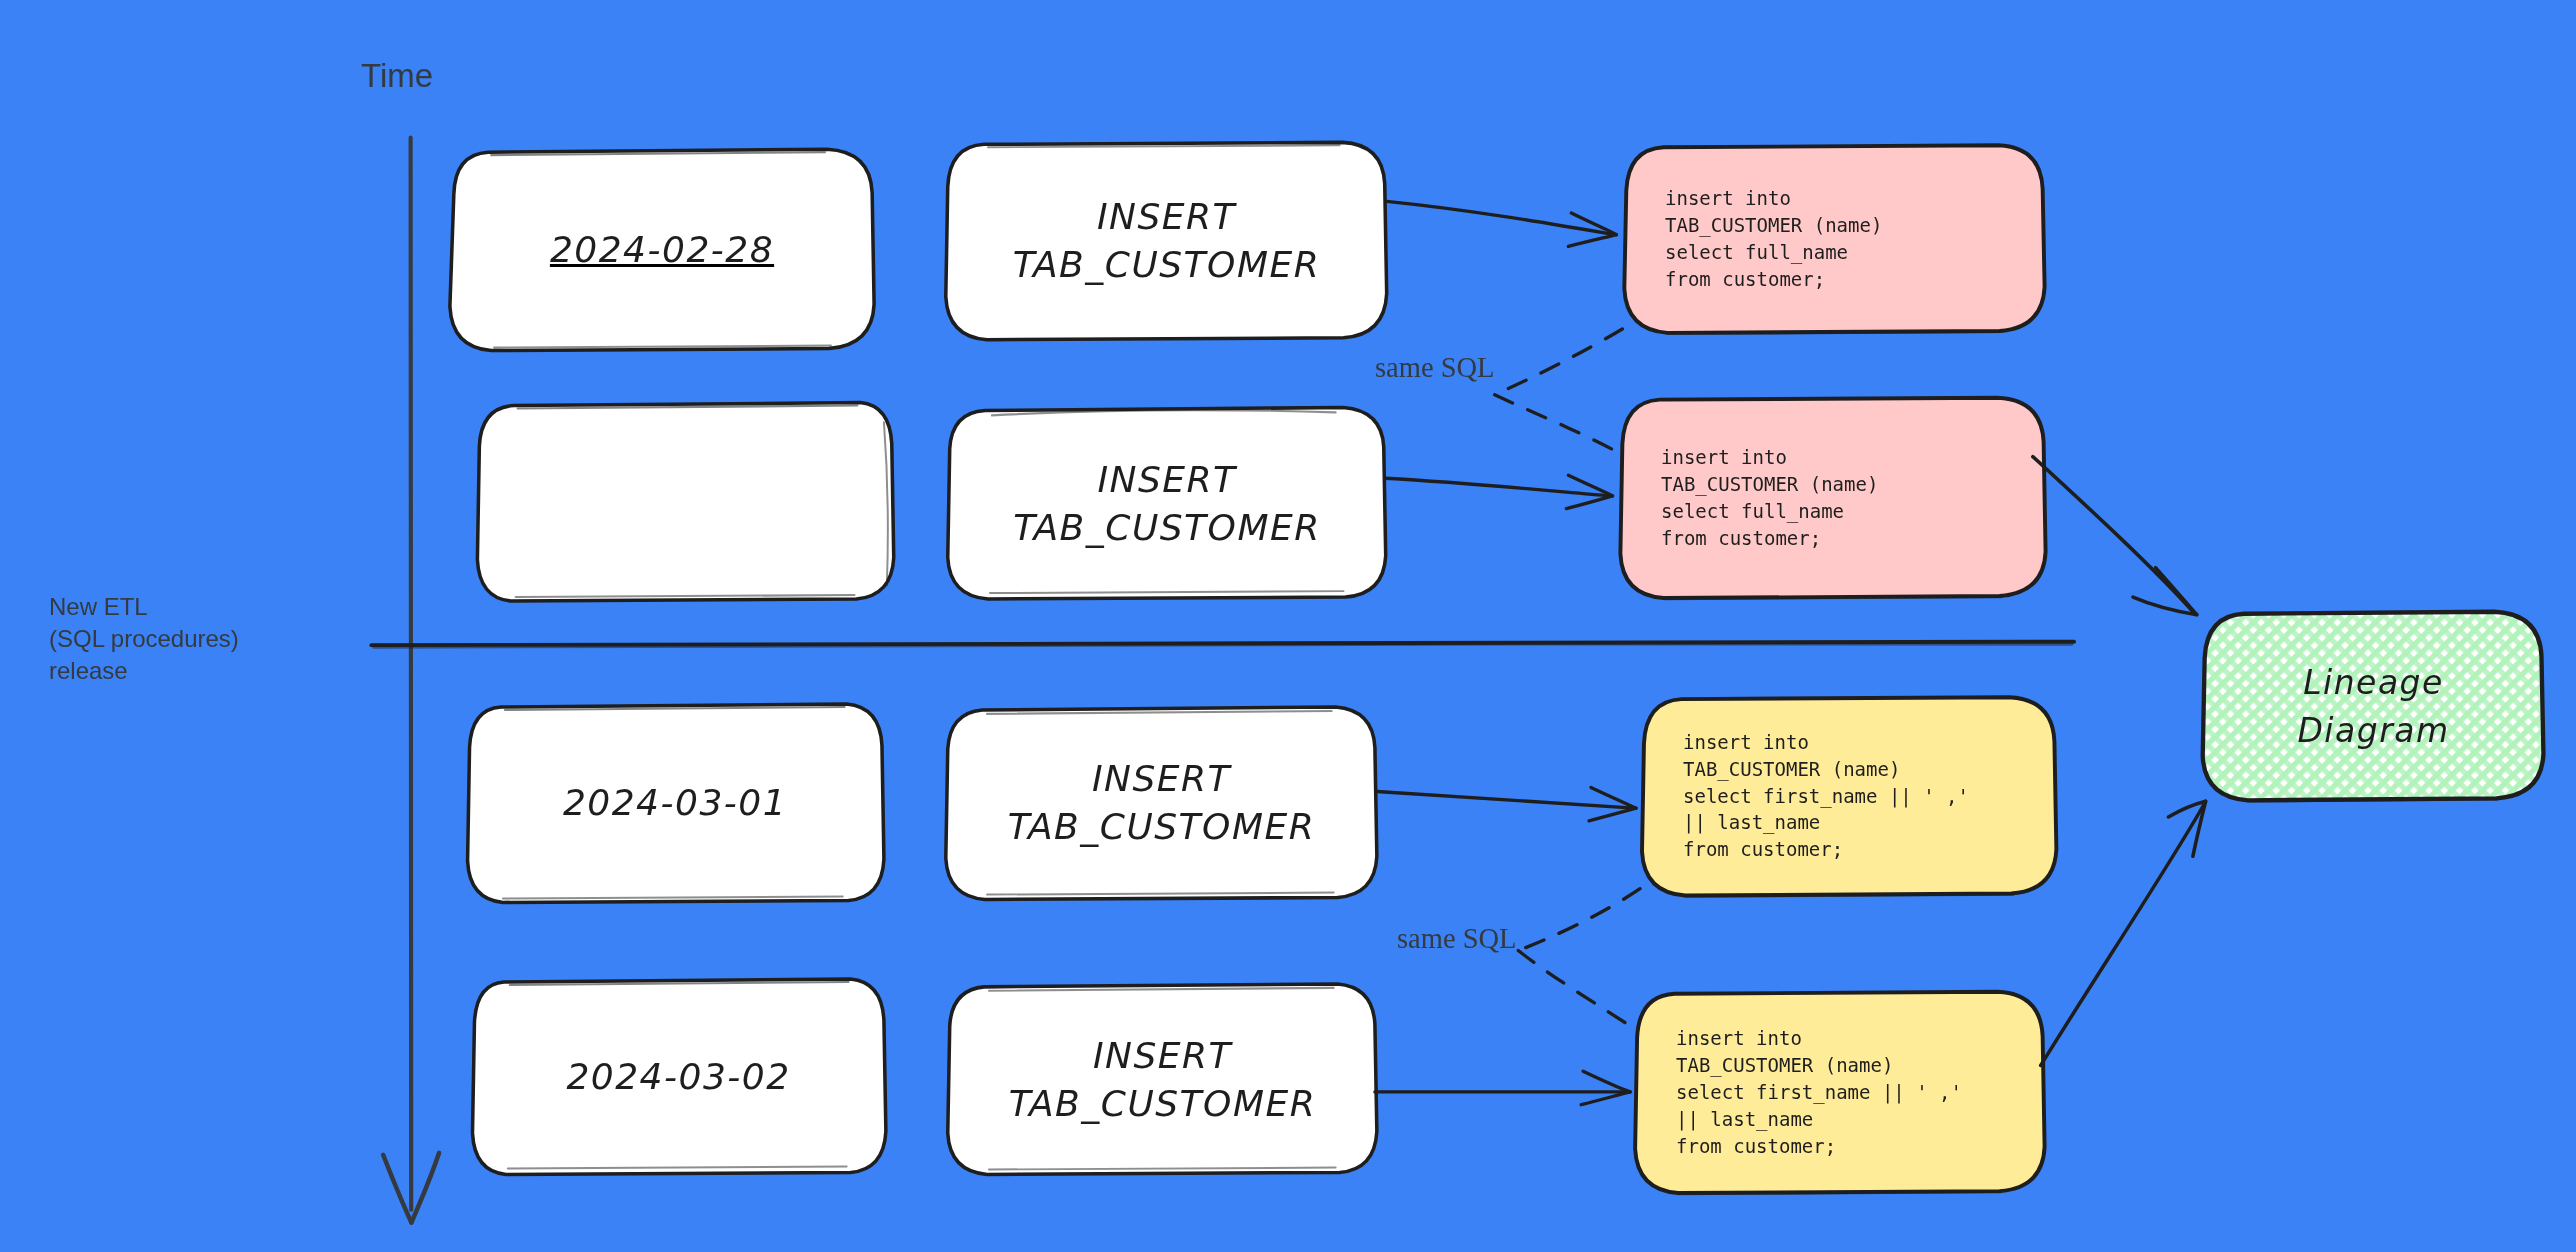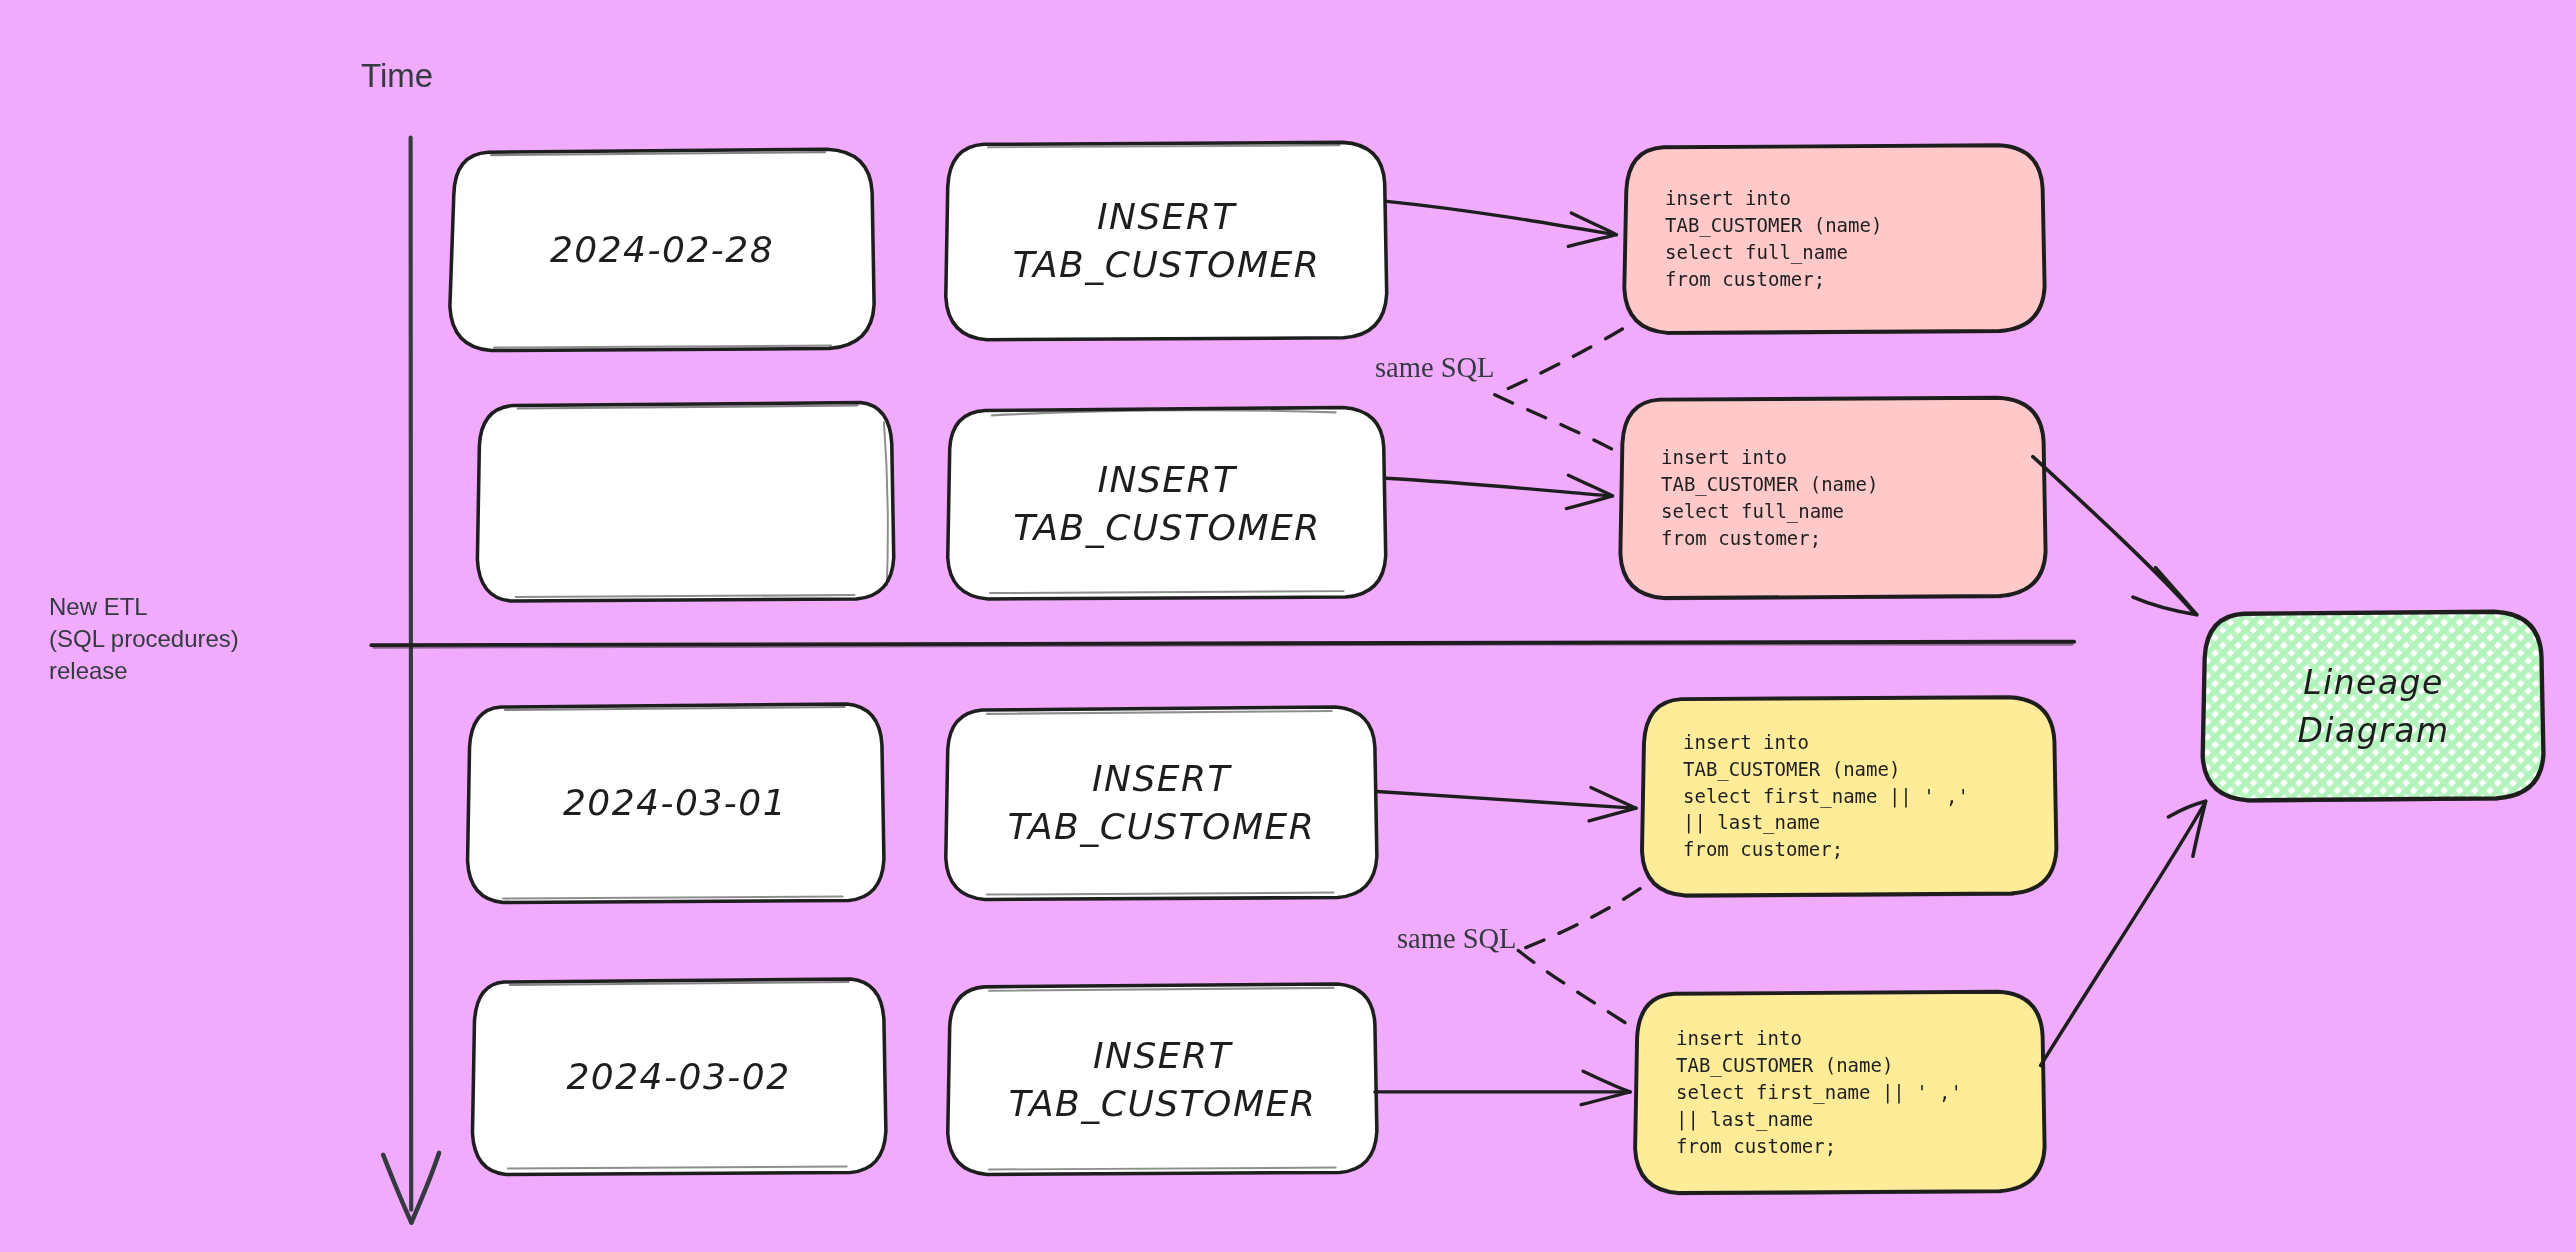--- a/index.html
+++ b/index.html
@@ -7,21 +7,21 @@
     padding: 0;
     background: #ffffff;
   }
   body {
     font-family: "Liberation Sans", sans-serif;
   }
   #canvas {
     position: relative;
     width: 2576px;
     height: 1252px;
-    background: #f0abfc;
+    background: #3b82f6;
     overflow: hidden;
   }
   #sketch-layer {
     position: absolute;
     left: 0; top: 0;
     width: 2576px;
     height: 1252px;
     pointer-events: none;
   }
   .node {
@@ -239,21 +239,21 @@
       <path d="M2208,832 C2222,824 2238,818 2246,816"></path>
     </g>
   </svg>
 
   <div class="axis-label" style="left:361px; top:57px;">Time</div>
 
   <div class="release-label" style="left:49px; top:591px;">New ETL
 (SQL procedures)
 release</div>
 
-  <div class="node date-box" style="left:450px; top:149px; width:424px; height:201px;">
+  <div class="node date-box" style="left:450px; top:149px; width:424px; height:201px;text-decoration:underline;">
     <div class="node-text hand">2024-02-28</div>
   </div>
   <div class="node insert-box" style="left:946px; top:142px; width:441px; height:197px;">
     <div class="node-text hand">INSERT
 TAB_CUSTOMER</div>
   </div>
   <div class="node sql-box" style="left:1624px; top:145px; width:420px; height:188px;">
     <div class="node-text">insert into
 TAB_CUSTOMER (name)
 select full_name

